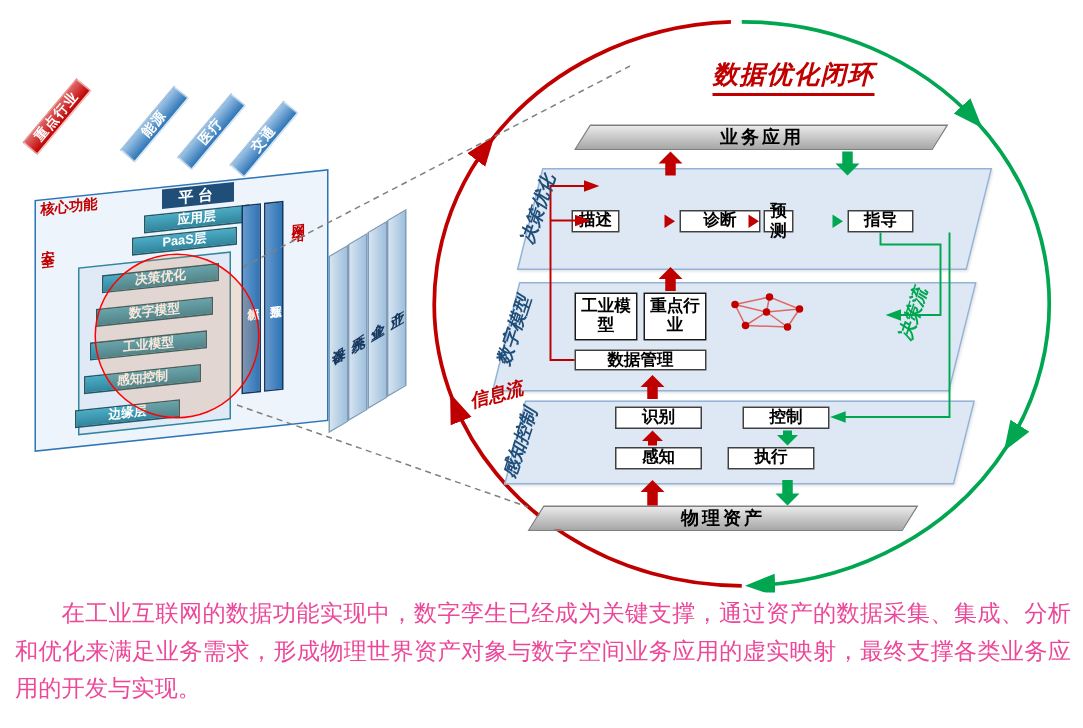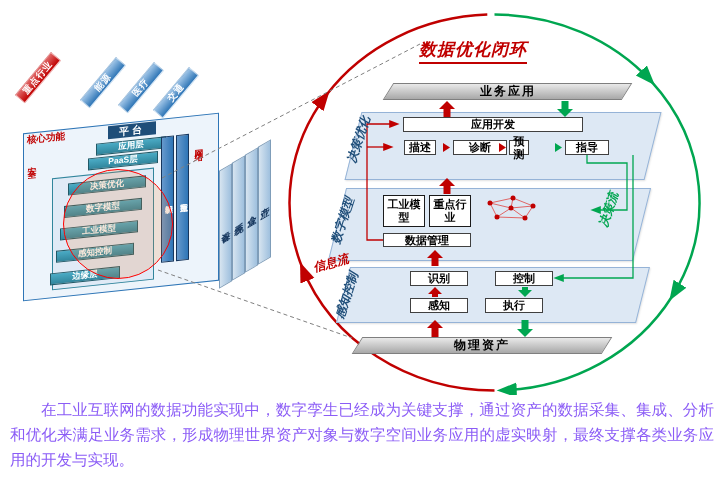--- a/index.html
+++ b/index.html
@@ -5,21 +5,21 @@
   *{margin:0;padding:0;box-sizing:border-box}
   html,body{background:#fff}
   body{font-family:"Liberation Sans","DejaVu Sans",sans-serif}
   #stage{position:relative;width:722px;height:485px;background:#fff;overflow:hidden}
   svg{display:block}
 
   
   #loop{position:absolute;left:285px;top:5px;width:432px;height:390px}
   #circle-svg{position:absolute;left:0;top:0;z-index:0}
   #front-svg{position:absolute;left:0;top:0;z-index:3;pointer-events:none}
-  #loop-title{position:absolute;left:134px;top:33px;width:180px;text-align:left;z-index:4}
+  #loop-title{position:absolute;left:118px;top:33px;width:180px;text-align:right;z-index:4}
   #loop-title span{display:inline-block;color:#c00000;font-size:17px;font-weight:bold;font-style:italic;border-bottom:2px solid #c00000;padding-bottom:1px;letter-spacing:1px}
   .platform{position:absolute;background:#dde8f4;border:1px solid #95b3d7;transform:skewX(-14deg);z-index:1;box-shadow:1px 1px 2px rgba(0,0,0,.12)}
   .slab{position:absolute;background:linear-gradient(180deg,#e9e9e9,#a8a8a8);border:1px solid #7f7f7f;transform:skewX(-32deg);display:flex;align-items:center;justify-content:center;z-index:2}
   .slab>span{transform:skewX(32deg);font-size:12px;font-weight:bold;color:#000;letter-spacing:2px}
   .box{position:absolute;background:#fff;border:1px solid #404040;display:flex;align-items:center;justify-content:center;font-size:11px;font-weight:bold;color:#000;text-align:center;line-height:1.15;z-index:2}
   .box.thick{border:1.5px solid #1a1a1a}
   .layer-label{position:absolute;width:60px;text-align:center;color:#1f4e79;font-weight:bold;font-style:italic;font-size:12px;white-space:nowrap;transform:rotate(-72deg);z-index:4}
   .flow-label{position:absolute;font-weight:bold;font-style:italic;font-size:12px;white-space:nowrap;z-index:4}
   #info-flow{left:28px;top:250px;color:#c00000;transform:rotate(-15deg)}
   #decision-flow{left:306px;top:196px;color:#00a650;transform:rotate(-72deg)}
@@ -37,21 +37,21 @@
   .red-vtext{position:absolute;color:#c00000;font-size:9px;font-weight:bold;writing-mode:vertical-rl;letter-spacing:3px}
   .teal-bar{position:absolute;background:linear-gradient(180deg,#4bacc6,#31859c);color:#fff;font-size:8.5px;font-weight:bold;display:flex;align-items:center;justify-content:center;border:1px solid #215967}
   .vcol{position:absolute;width:13px;height:126px;background:linear-gradient(90deg,#6699cc,#2e75b6);border:1px solid #17375e;display:flex;align-items:center;justify-content:center}
   .vcol>span{writing-mode:vertical-rl;font-size:8px;color:#fff}
   #inner-data-box{position:absolute;left:28px;top:47px;width:102px;height:112px;border:1px solid #31859c;background:rgba(79,129,189,.08)}
   #magnifier-circle{position:absolute;left:58px;top:114px;width:110px;height:110px;border:1.5px solid #ff0000;border-radius:50%;background:rgba(237,125,49,.18);z-index:5}
 
   #page-overlay{position:absolute;left:0;top:0;z-index:2;pointer-events:none}
 
   
-  #caption{position:absolute;left:10px;top:398px;width:704px;font-size:15.5px;line-height:1.6;color:#8b5cf6;text-align:justify;text-indent:2em}
+  #caption{position:absolute;left:10px;top:398px;width:704px;font-size:15.5px;line-height:1.6;color:#ec4899;text-align:justify;text-indent:2em}
 </style>
 </head>
 <body>
 
 <div id="stage">
 
   <div id="arch">
 
     <div class="ribbon red" style="left:10px;top:40px">
         <span>重点行业</span>
@@ -128,22 +128,21 @@
     </svg>
 
     <div id="loop-title"><span>数据优化闭环</span></div>
 
     <div class="slab" style="left:103px;top:78px;width:239px;height:17px">
         <span>业务应用</span>
       </div>
 
     <div class="platform" style="left:68px;top:107px;width:300px;height:68px"></div>
     <div class="layer-label" style="left:44px;top:126px">决策优化</div>
-    <div class="box" style="left:118px;top:112px;width:180px;height:15px">应用开发</div>
-    <div class="box" style="left:119px;top:135px;width:32px;height:15px">描述</div>
+    <div class="box" style="left:96px;top:135px;width:32px;height:15px">描述</div>
     <div class="box" style="left:168px;top:135px;width:54px;height:15px">诊断</div>
     <div class="box" style="left:224px;top:135px;width:20px;height:15px">预测</div>
     <div class="box" style="left:280px;top:135px;width:44px;height:15px">指导</div>
 
     <div class="platform" style="left:52px;top:183px;width:305px;height:73px"></div>
     <div class="layer-label" style="left:28px;top:207px">数字模型</div>
     <div class="box thick" style="left:98px;top:190px;width:42px;height:32px">工业模型</div>
     <div class="box thick" style="left:144px;top:190px;width:42px;height:32px">重点行业</div>
     <div class="box" style="left:98px;top:228px;width:88px;height:14px">数据管理</div>
 

